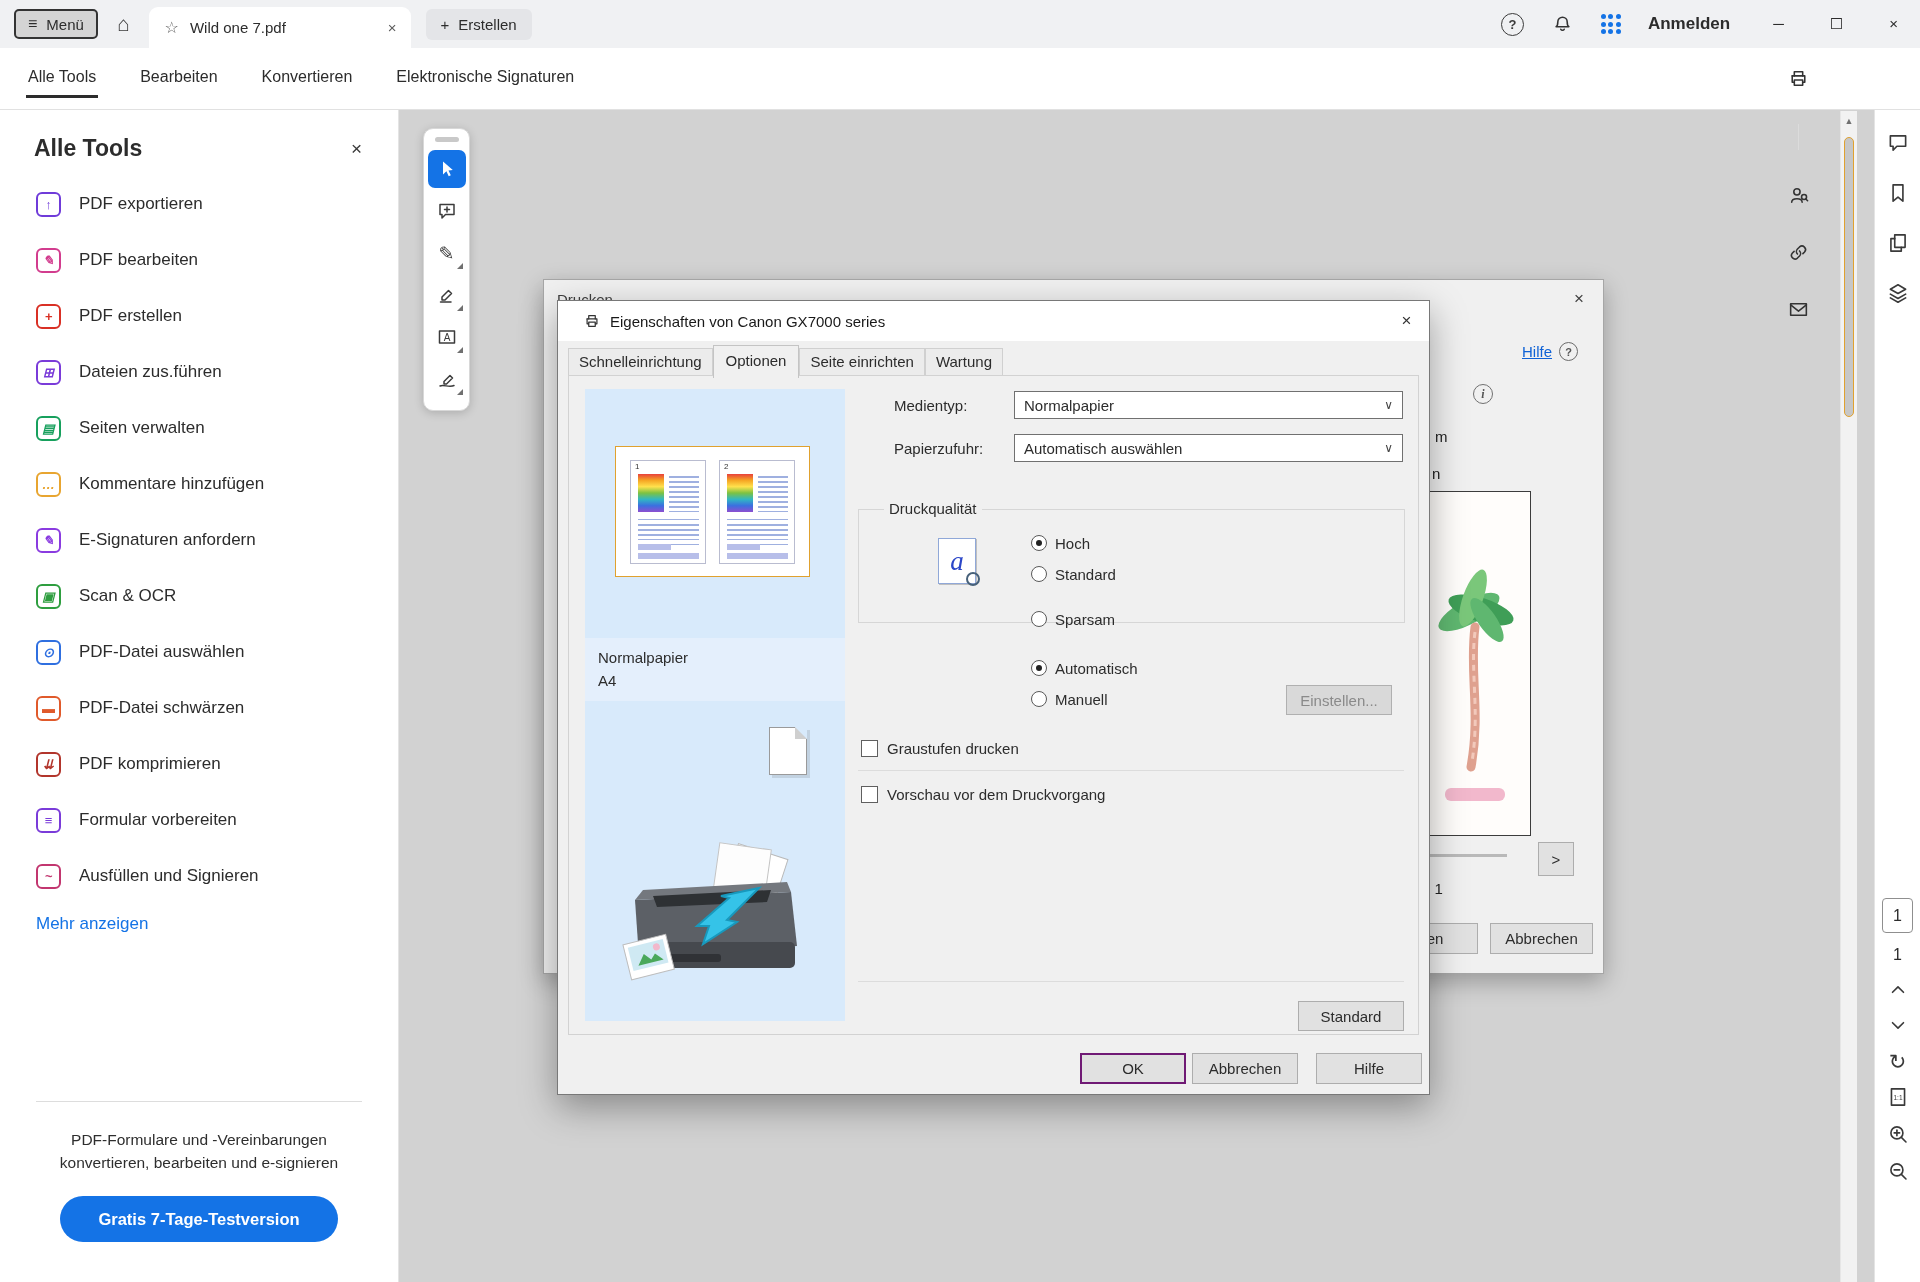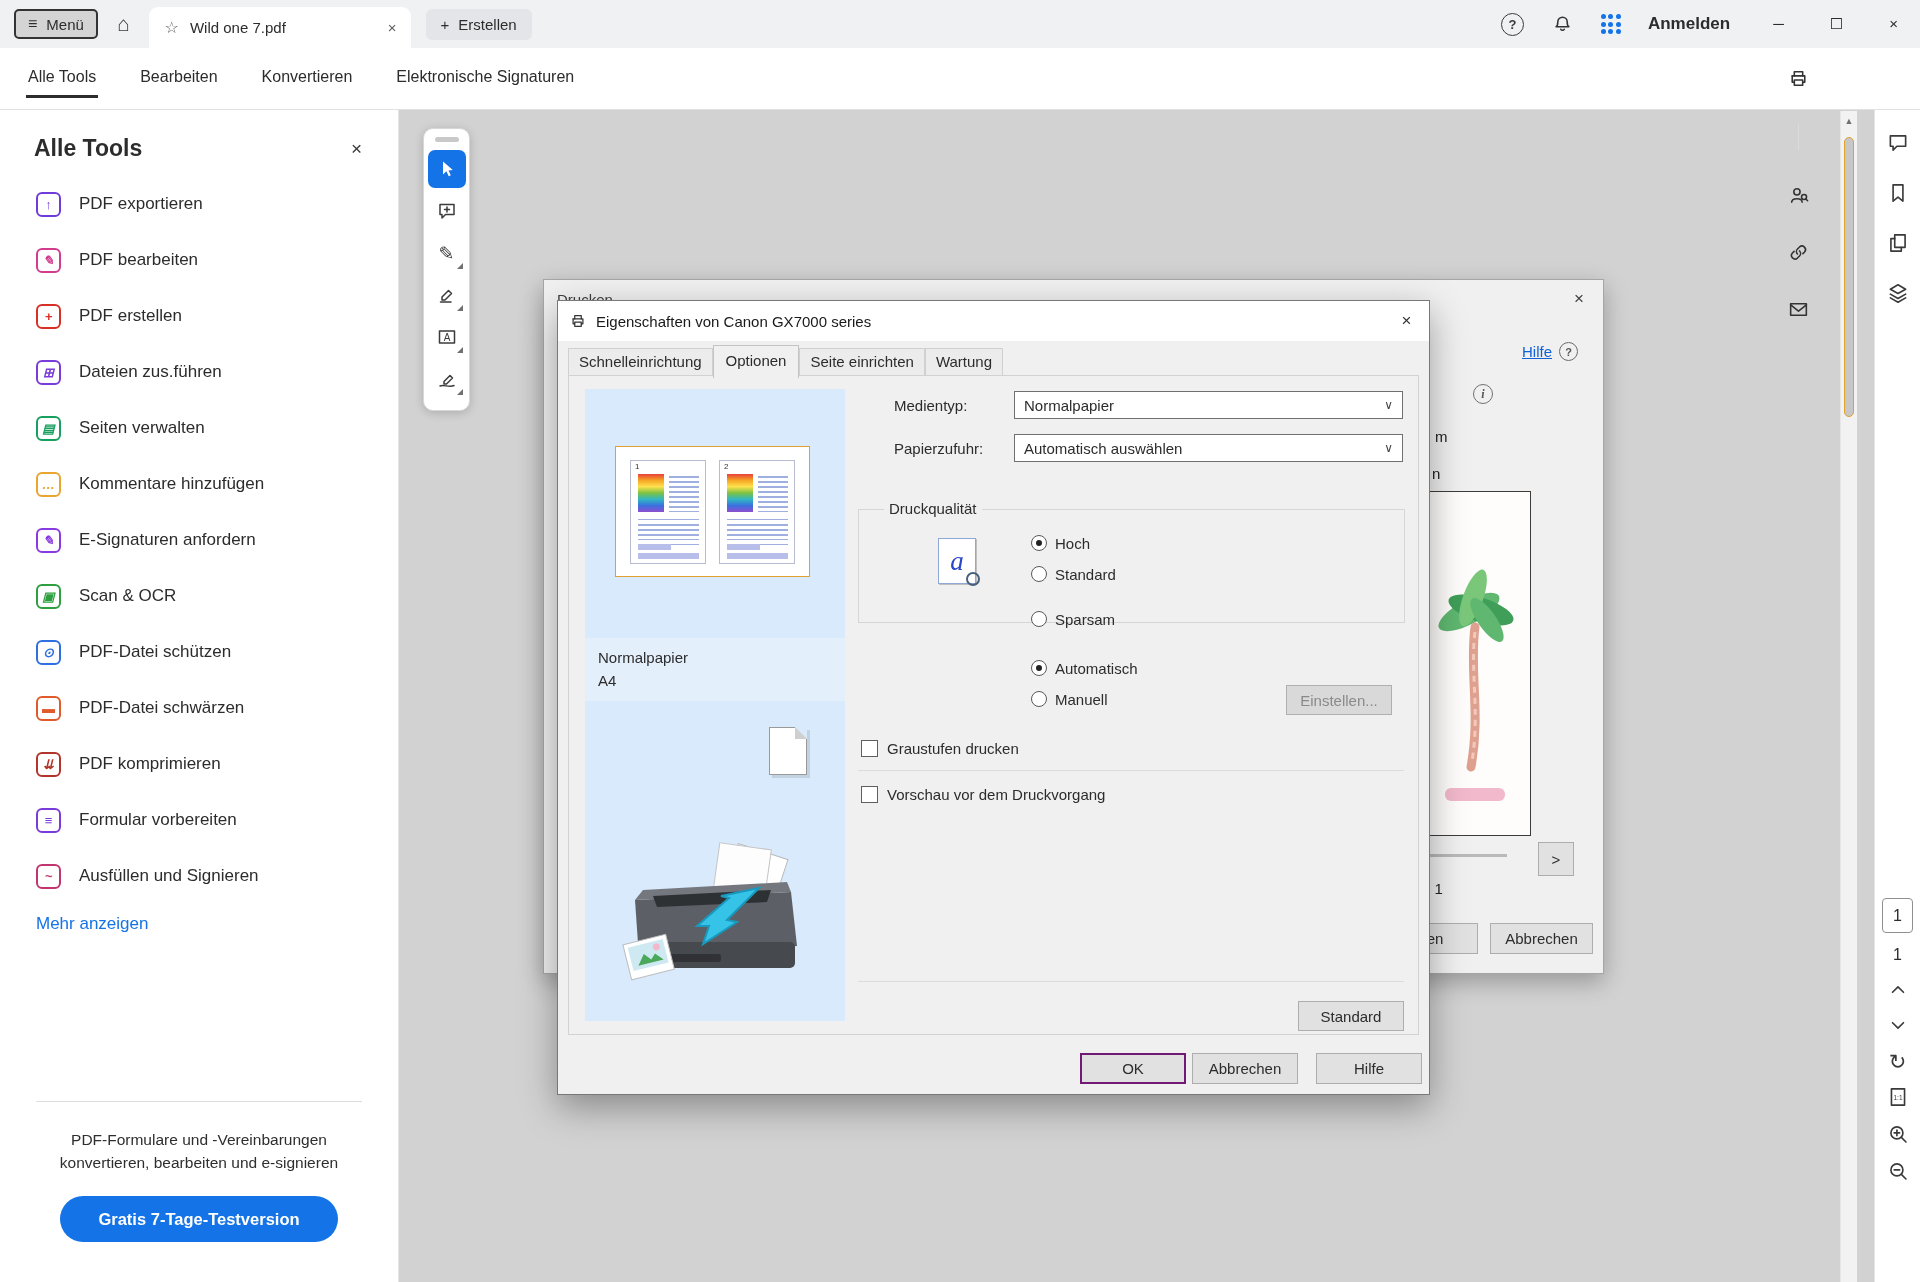--- a/index.html
+++ b/index.html
@@ -98,21 +98,21 @@
   .frag { position: absolute; font-size: 15px; color: #222; }
   .pd-page { position: absolute; left: 862px; top: 211px; width: 125px; height: 345px; background: #fff; border: 1px solid #3c3c3c; overflow: hidden; }
   .pd-slider { position: absolute; left: 859px; top: 574px; width: 104px; height: 3px; background: #b9b9b9; }
   .win-btn { background: #e1e1e1; border: 1px solid #adadad; font-size: 15px; display: flex; align-items: center; justify-content: center; }
   .pd-next { position: absolute; left: 994px; top: 562px; width: 36px; height: 34px; }
   .pd-print { position: absolute; left: 809px; top: 643px; width: 125px; height: 31px; }
   .pd-cancel { position: absolute; left: 946px; top: 643px; width: 103px; height: 31px; }
 
   
   .ppd { position: absolute; left: 557px; top: 300px; width: 873px; height: 795px; background: #f0f0f0; border: 1px solid #787878; box-shadow: 0 12px 34px rgba(0,0,0,.35); z-index: 30; }
-  .ppd-titlebar { position: absolute; top: 0; left: 0; right: 0; height: 40px; background: #fff; display: flex; align-items: center; gap: 9px; padding-left: 11px; }
+  .ppd-titlebar { position: absolute; top: 0; left: 0; right: 0; height: 40px; background: #fff; display: flex; align-items: center; gap: 9px; padding-left: 25px; }
   .ppd-title { font-size: 15px; color: #191919; }
   .ppd-x { position: absolute; right: 0; top: 0; width: 45px; height: 40px; display: flex; align-items: center; justify-content: center; font-size: 17px; color: #333; }
   .ppd-tabs { position: absolute; left: 10px; top: 44px; display: flex; align-items: flex-start; font-size: 15px; }
   .ptab { margin-top: 3px; padding: 4px 10px 6px; background: #ececec; border: 1px solid #d0d0d0; border-bottom: none; }
   .ptab.active { margin-top: 0; padding: 6px 12px 9px; background: #f0f0f0; border-color: #c4c4c4; position: relative; z-index: 3; }
   .ppd-pagebox { position: absolute; left: 10px; top: 74px; width: 851px; height: 660px; border: 1px solid #d2d2d2; background: #f0f0f0; }
 
   .panel { position: absolute; left: 27px; top: 88px; width: 260px; height: 632px; background: #d8eafb; }
   .thumb { position: absolute; left: 30px; top: 57px; width: 195px; height: 131px; background: #fff; border: 1px solid #e0a12e; display: flex; align-items: center; justify-content: center; gap: 13px; }
   .mini { width: 76px; height: 104px; background: #fff; border: 1px solid #b9bcd0; position: relative; }
@@ -294,21 +294,21 @@
     <div class="s-item">
         <span class="t-ic">
           <i>▣</i>
         </span>
         <span>Scan &amp; OCR</span>
       </div>
     <div class="s-item">
         <span class="t-ic">
           <i>⊙</i>
         </span>
-        <span>PDF-Datei schützen</span>
+        <span>PDF-Datei auswählen</span>
       </div>
     <div class="s-item">
         <span class="t-ic">
           <i>▬</i>
         </span>
         <span>PDF-Datei schwärzen</span>
       </div>
     <div class="s-item">
         <span class="t-ic">
           <i>⇊</i>

